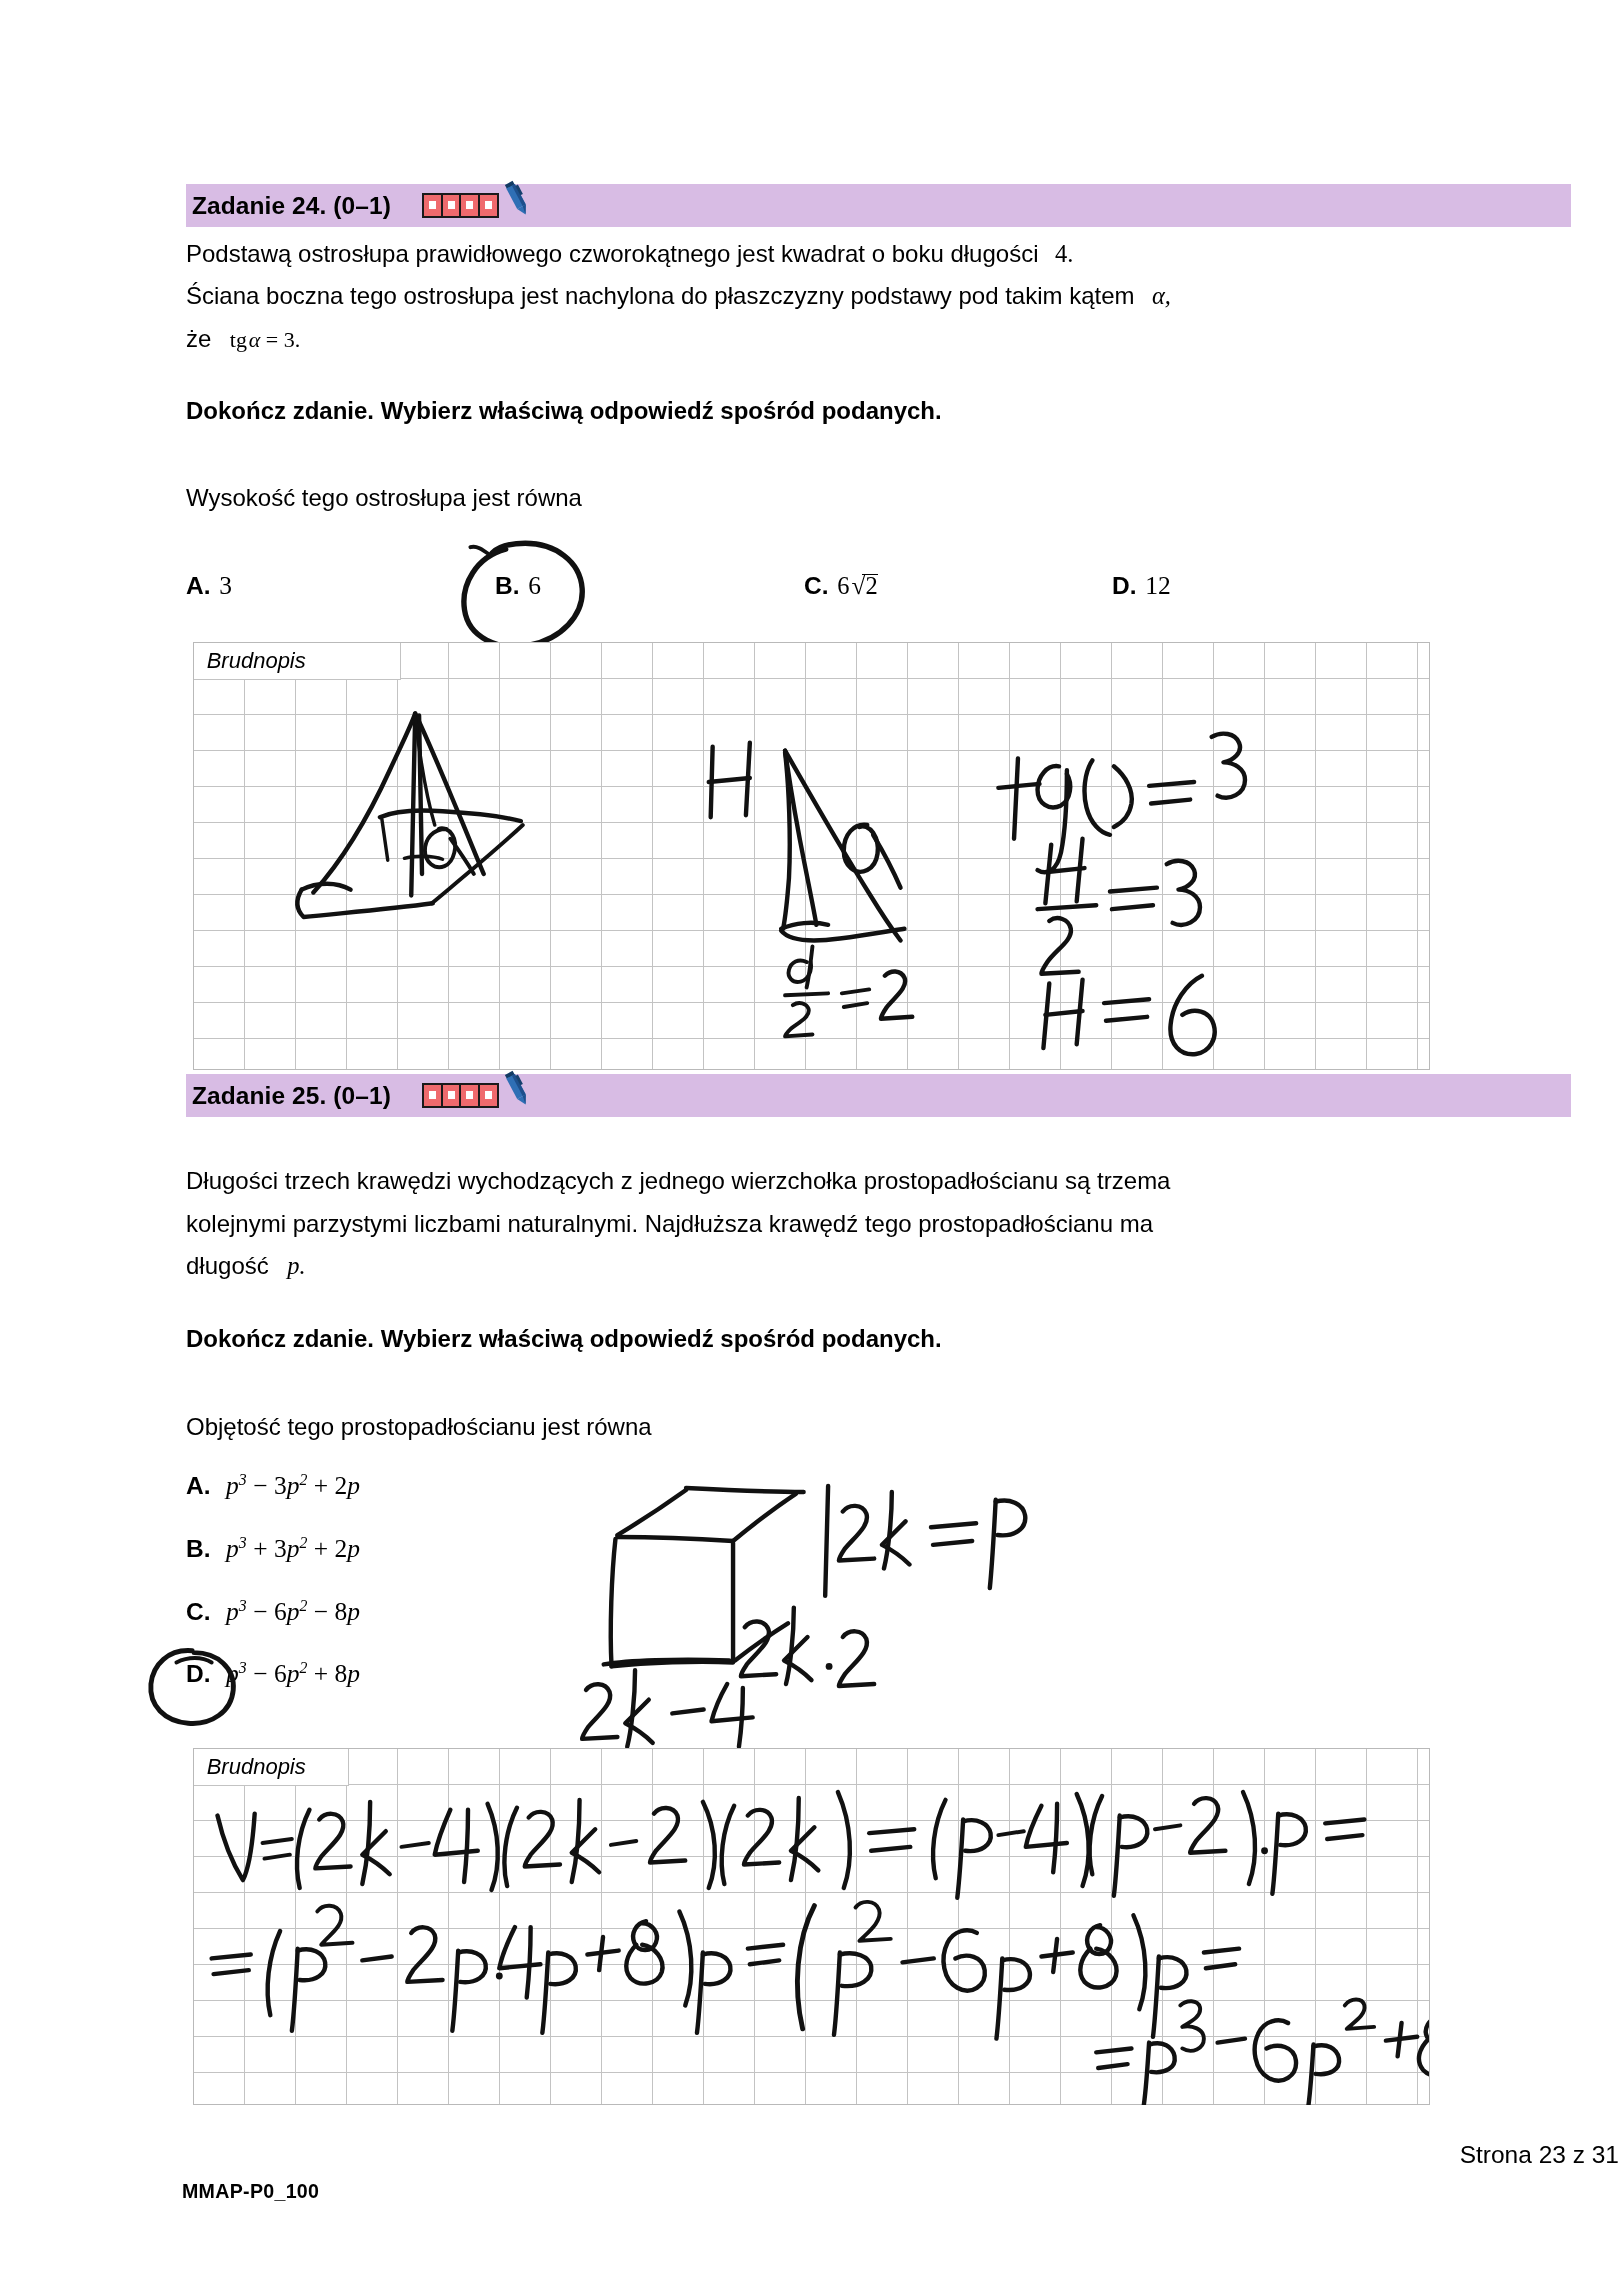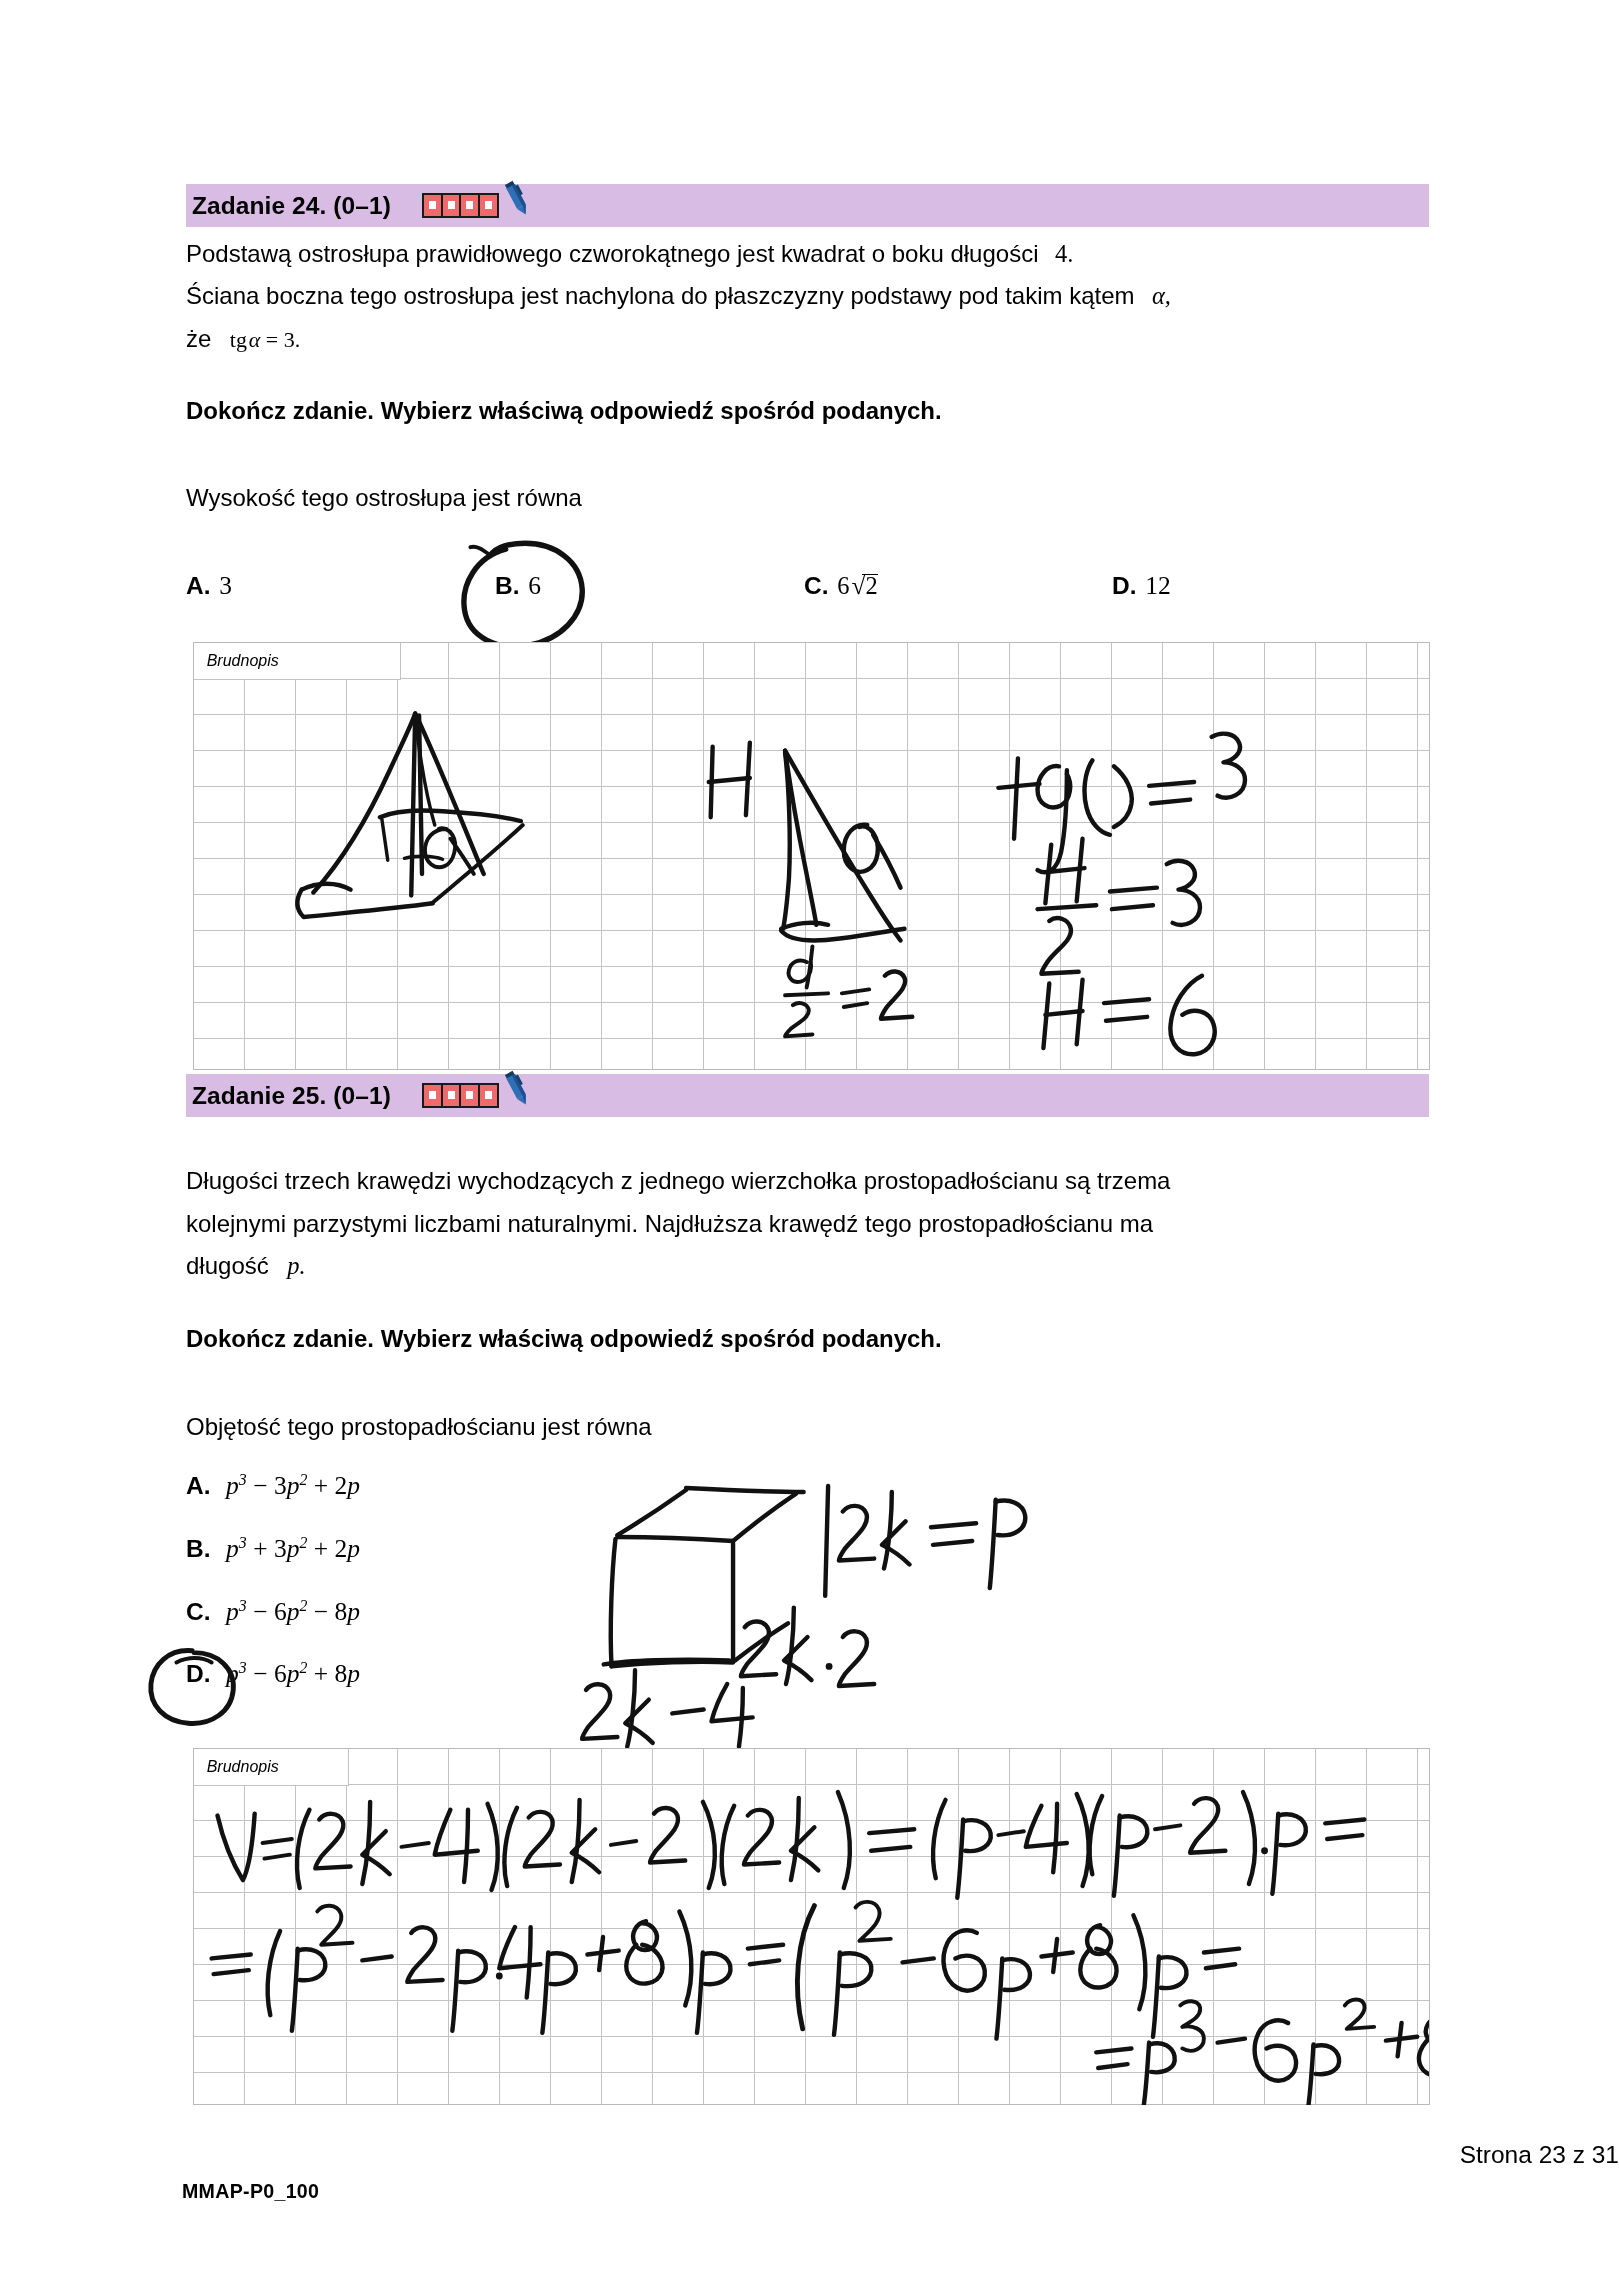--- a/index.html
+++ b/index.html
@@ -5,21 +5,21 @@
   html,body{margin:0;padding:0;background:#ffffff;}
   body{
     width:1619px;height:2291px;position:relative;overflow:hidden;
     font-family:"Liberation Sans", sans-serif;
     color:#000;
   }
   .page{position:absolute;left:0;top:0;width:1619px;height:2291px;}
 
   
   .task-band{
-    position:absolute;left:186px;width:1243px;height:43px;
+    position:absolute;left:186px;width:1385px;height:43px;
     background:#d8bce4;display:flex;align-items:center;
   }
   .task-title{
     font-size:24.5px;font-weight:bold;letter-spacing:0.1px;
     margin-left:5.9px;white-space:nowrap;
   }
   .score-icon{margin-left:31px;display:flex;align-items:center;position:relative;}
   .score-boxes{
     display:flex;border:2.9px solid #1a1a1a;background:#1a1a1a;gap:2px;padding:0;
   }
@@ -71,21 +71,21 @@
       linear-gradient(to bottom,#c3c3c3 1px,transparent 1px);
     background-size:51px 36px;
     background-position:-1px -1px;
   }
   .brud .capbox{
     position:absolute;left:0;top:0;height:36px;background:#fff;
     border-right:1px solid #c3c3c3;border-bottom:1px solid #c3c3c3;
     display:flex;align-items:center;
   }
   .brud .cap{
-    font-style:italic;font-size:16px;padding-left:12.7px;color:#000;
+    font-style:italic;font-size:22px;padding-left:12.7px;color:#000;
   }
   .ink{position:absolute;inset:0;pointer-events:none;}
 
   
   .footer-code{
     position:absolute;left:182px;top:2180px;font-size:19.6px;font-weight:bold;
     letter-spacing:0.3px;
   }
   .footer-page{
     position:absolute;left:0;width:1619px;top:2141px;text-align:right;

